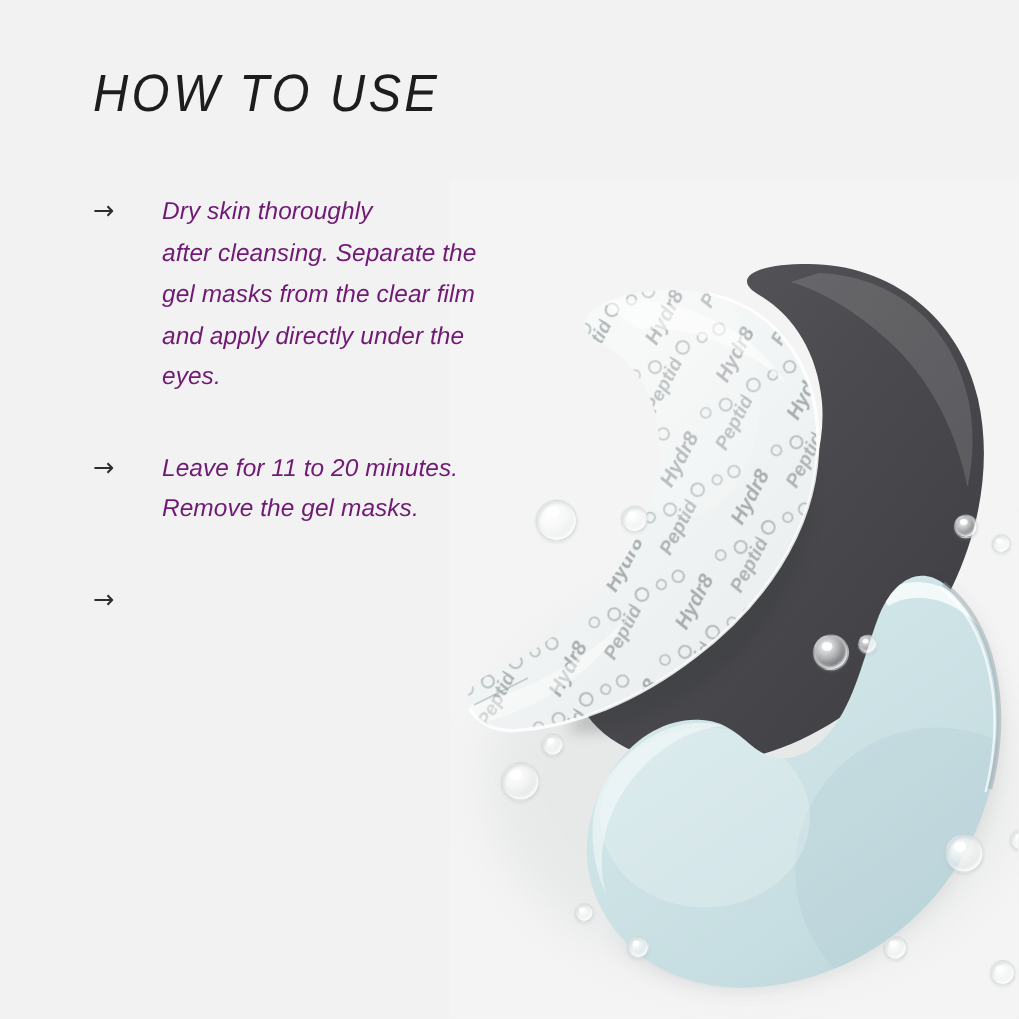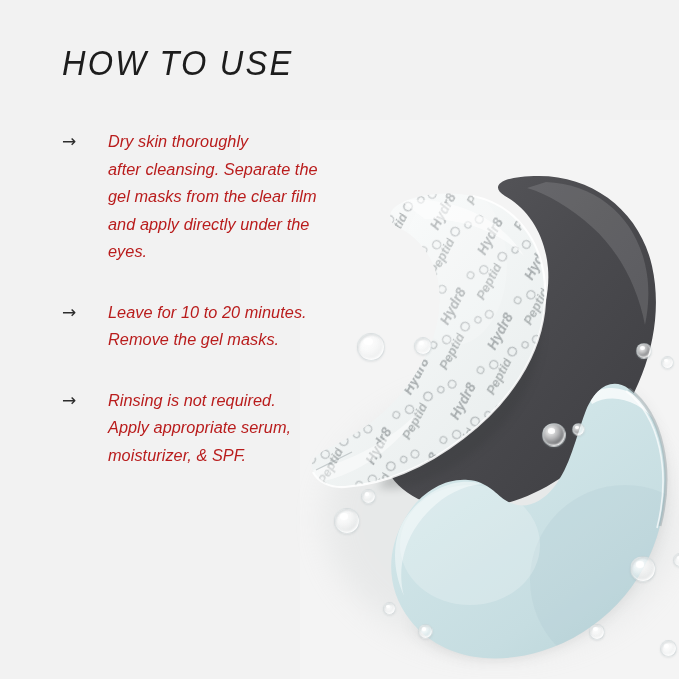--- a/index.html
+++ b/index.html
@@ -84,21 +84,21 @@
     font-family: "DejaVu Sans", sans-serif;
     font-weight: 400;
     padding-top: 1px;
     user-select: none;
   }
 
   .step-text {
     flex: 1 1 auto;
     font-size: 16.3px;
     line-height: 27.5px;
-    color: #b91c1c;
+    color: #701a75;
     font-weight: 400;
     letter-spacing: 0.05px;
     white-space: pre-line;
   }
 
   
   .droplet {
     position: absolute;
     border-radius: 50%;
     background: radial-gradient(circle at 34% 30%,
@@ -327,25 +327,22 @@
         <li class="step-row">
           <span class="step-arrow">→</span>
           <span class="step-text">Dry skin thoroughly
 after cleansing. Separate the
 gel masks from the clear film
 and apply directly under the
 eyes.</span>
         </li>
         <li class="step-row">
           <span class="step-arrow">→</span>
-          <span class="step-text">Leave for 10 to 20 minutes.
+          <span class="step-text">Leave for 11 to 20 minutes.
 Remove the gel masks.</span>
         </li>
         <li class="step-row">
           <span class="step-arrow">→</span>
-          <span class="step-text">Rinsing is not required.
-Apply appropriate serum,
-moisturizer, &amp; SPF.</span>
         </li>
       </ul>
   </div>
 
 </div>
 
 </body></html>

